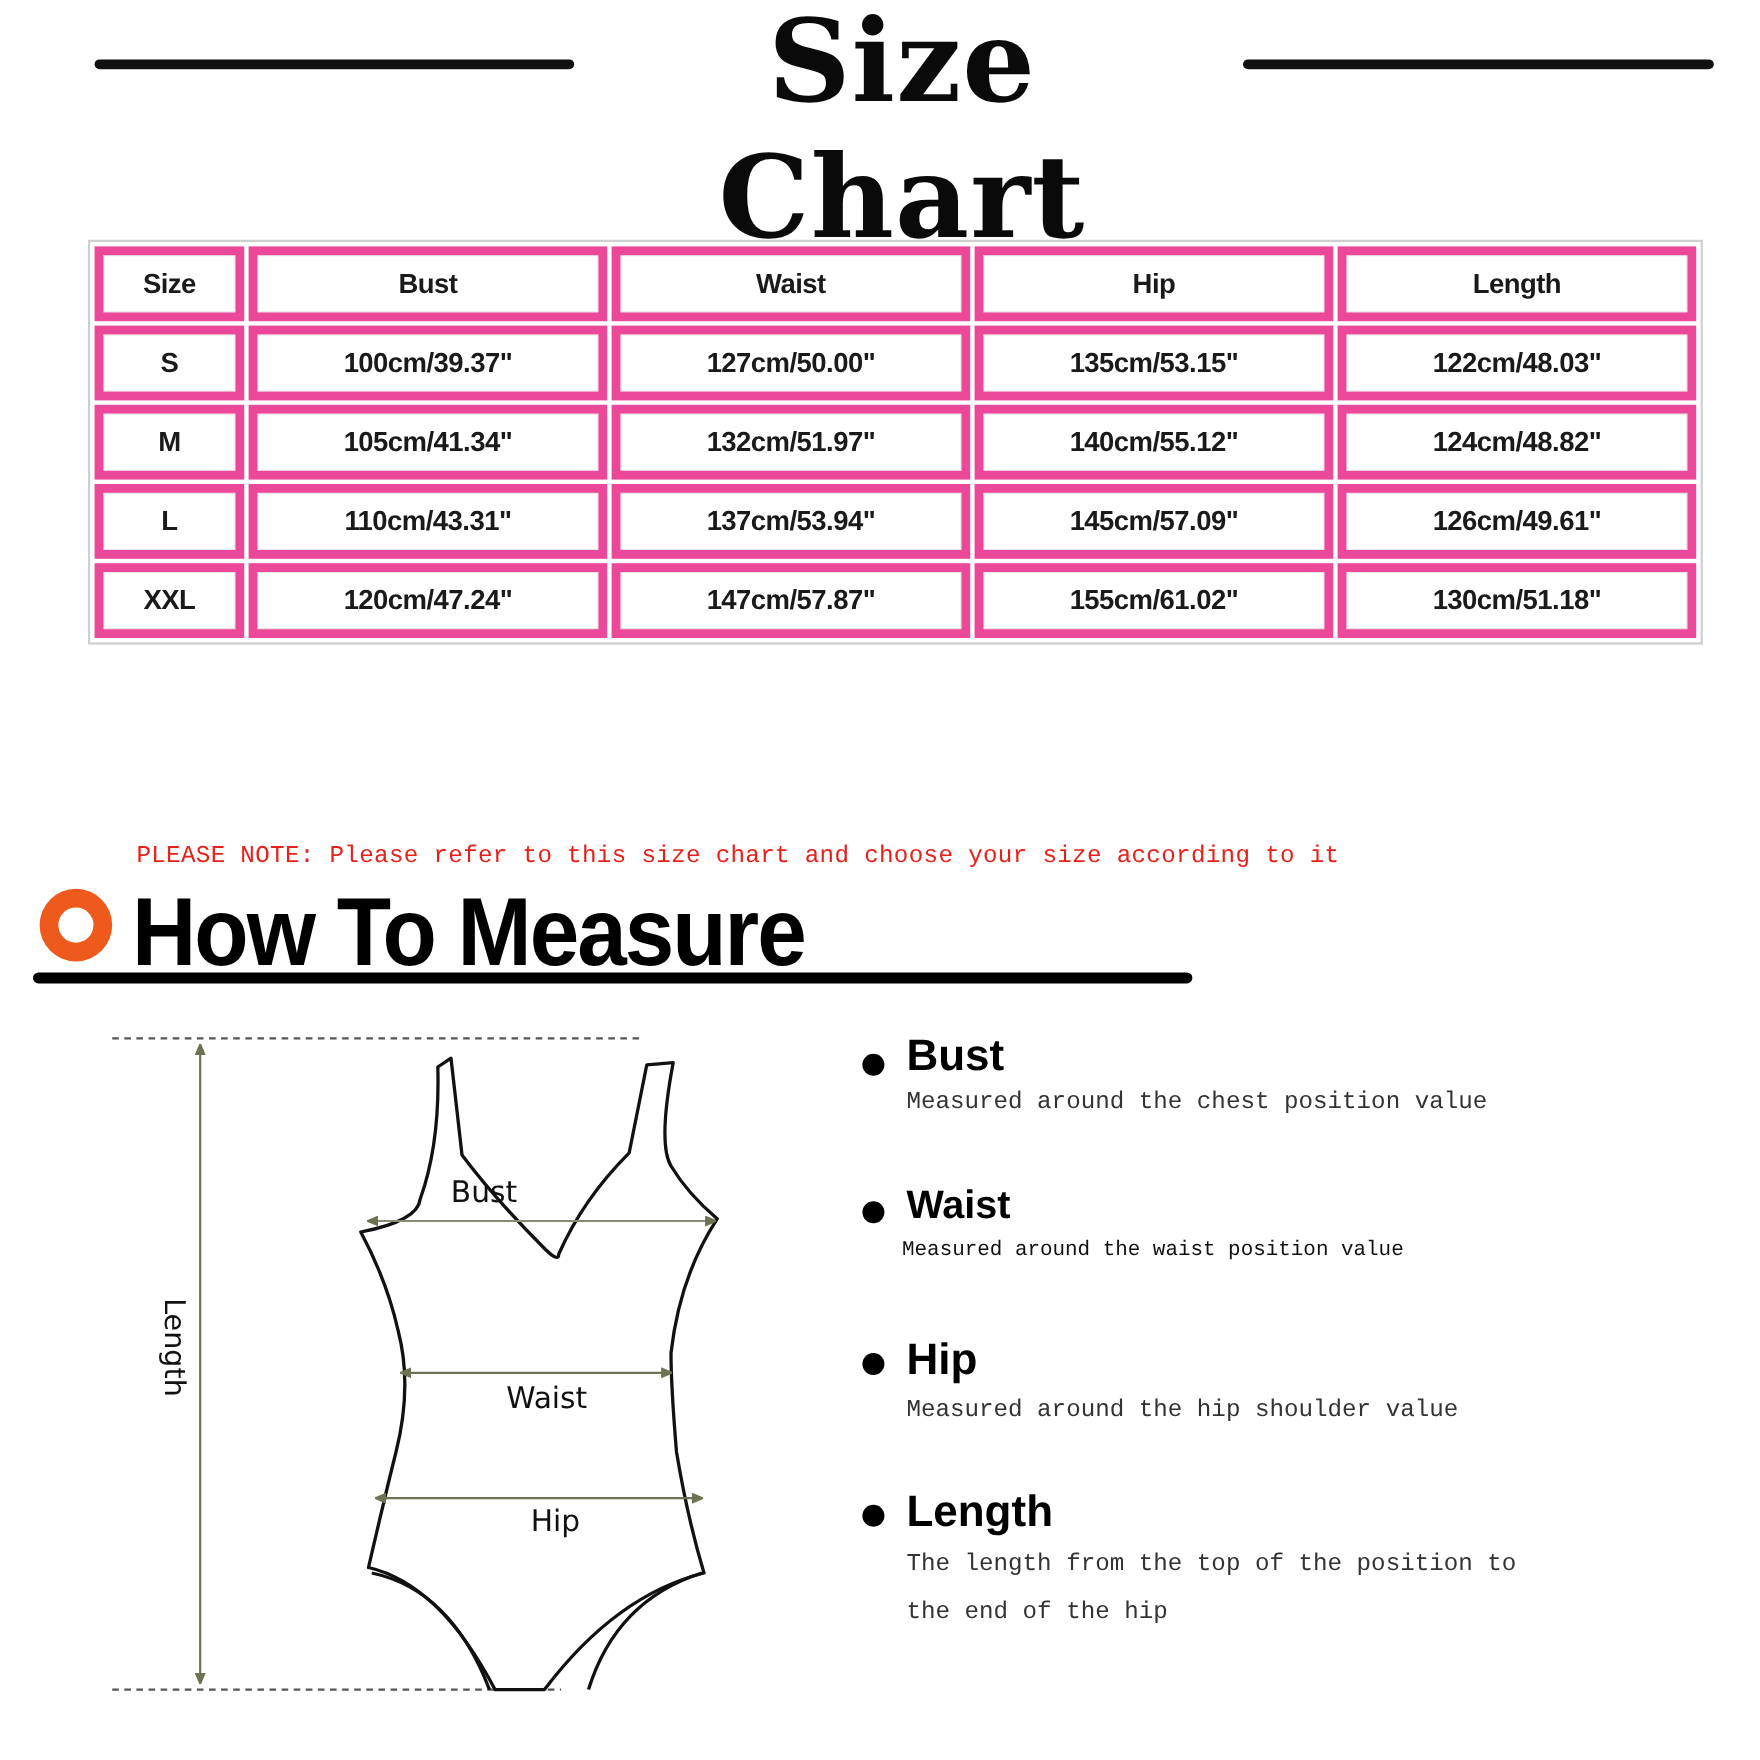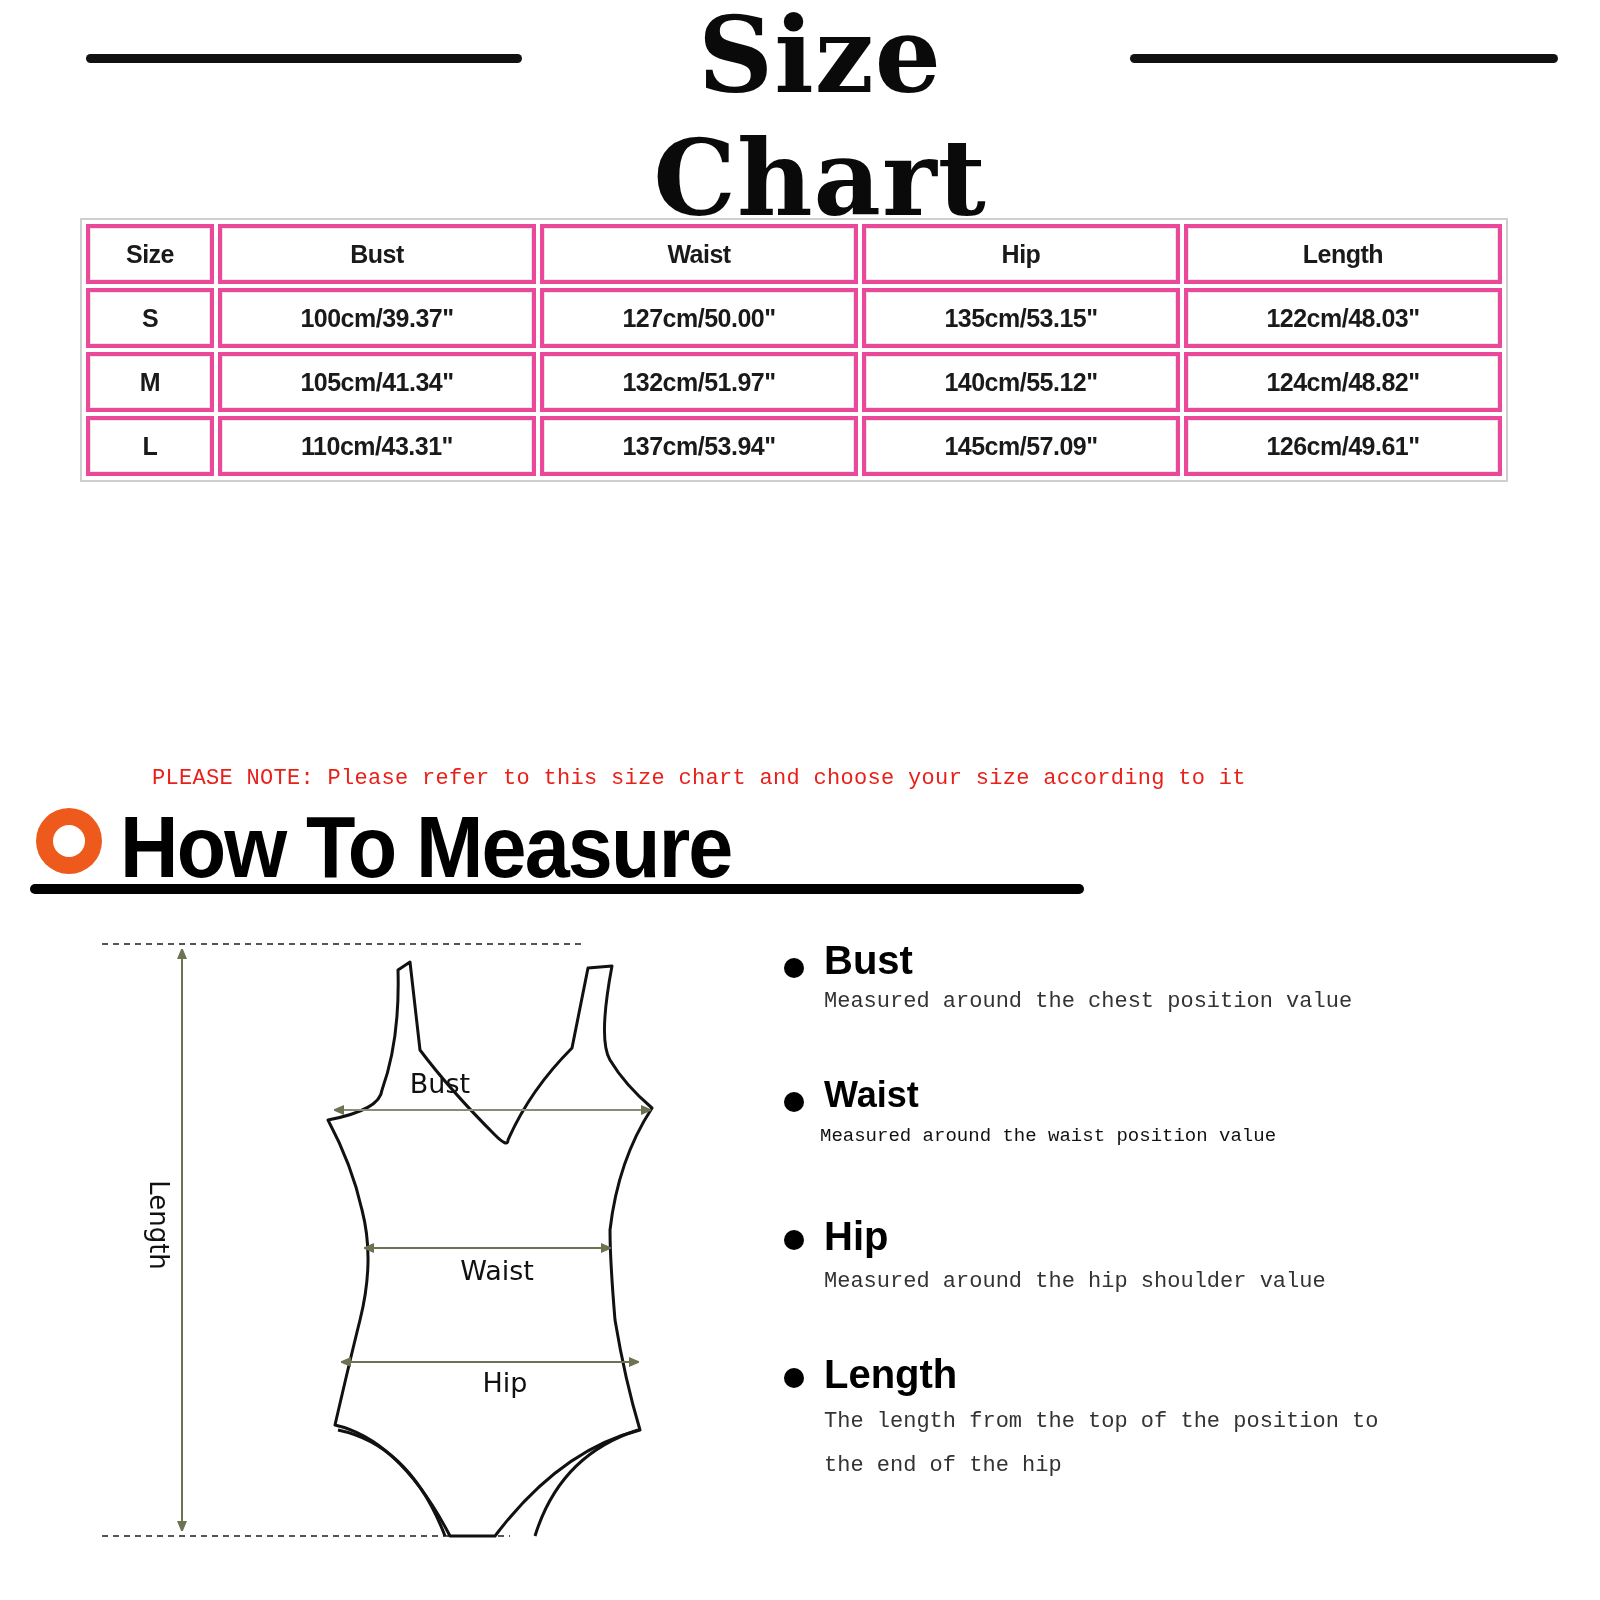--- a/index.html
+++ b/index.html
@@ -7,27 +7,27 @@
 
   
   .title-wrap { position: absolute; top: 0; left: 0; width: 1476px; height: 130px; }
   .title-line { position: absolute; top: 54px; height: 9px; background: #111; border-radius: 5px; }
   .title-line.left { left: 86px; width: 436px; }
   .title-line.right { left: 1130px; width: 428px; }
   .title-text { position: absolute; top: -6px; left: 540px; width: 560px; text-align: center; font-family: "DejaVu Serif", serif; font-size: 104px; font-weight: bold; letter-spacing: 1px; color: #0a0a0a; }
 
   
   .size-table { position: absolute; top: 220px; left: 82px; border-collapse: separate; border-spacing: 4px; background: #ffffff; outline: 2px solid #cfcfcf; }
-  .size-table td, .size-table th { border: 4px solid #ec4899; box-shadow: inset 0 0 0 1px #e6e6e6; text-align: center; font-family: "Liberation Sans", sans-serif; font-weight: bold; font-size: 25px; color: #1a1a1a; height: 52px; padding: 0; letter-spacing: -0.5px; }
+  .size-table td, .size-table th { border: 8px solid #ec4899; box-shadow: inset 0 0 0 1px #e6e6e6; text-align: center; font-family: "Liberation Sans", sans-serif; font-weight: bold; font-size: 25px; color: #1a1a1a; height: 52px; padding: 0; letter-spacing: -0.5px; }
   .size-table th { font-weight: bold; }
   .col-size { width: 120px; }
   .col-m { width: 310px; }
 
   
-  .note { position: absolute; top: 766px; left: 124px; font-family: "Liberation Mono", monospace; font-size: 22px; color: #e8201a; letter-spacing: 0.3px; margin-left: 28px; }
+  .note { position: absolute; top: 766px; left: 124px; font-family: "Liberation Mono", monospace; font-size: 22px; color: #e8201a; letter-spacing: 0.3px; }
 
   
   .htm-icon { position: absolute; top: 808px; left: 36px; width: 66px; height: 66px; border-radius: 50%; background: #ee5a1c; }
   .htm-icon::after { content: ""; position: absolute; left: 17px; top: 17px; width: 32px; height: 32px; border-radius: 50%; background: #fff; }
   .htm-title { position: absolute; top: 796px; left: 120px; font-family: "Liberation Sans", sans-serif; font-weight: bold; font-size: 88px; letter-spacing: -2px; color: #000; transform: scaleX(0.92); transform-origin: left center; }
   .htm-underline { position: absolute; top: 884px; left: 30px; width: 1054px; height: 10px; background: #000; border-radius: 5px; }
 
   
   .diagram { position: absolute; left: 90px; top: 930px; width: 600px; height: 640px; }
   .diagram svg { width: 600px; height: 640px; }
@@ -72,20 +72,27 @@
       <td>132cm/51.97"</td>
       <td>140cm/55.12"</td>
       <td>124cm/48.82"</td>
     </tr>
     <tr>
       <td>L</td>
       <td>110cm/43.31"</td>
       <td>137cm/53.94"</td>
       <td>145cm/57.09"</td>
       <td>126cm/49.61"</td>
+    </tr>
+    <tr>
+      <td>XXL</td>
+      <td>120cm/47.24"</td>
+      <td>147cm/57.87"</td>
+      <td>155cm/61.02"</td>
+      <td>130cm/51.18"</td>
     </tr>
   </tbody>
 </table>
 
 <div class="note">PLEASE NOTE: Please refer to this size chart and choose your size according to it</div>
 
 <div class="htm-icon"></div>
 <div class="htm-title">How To Measure</div>
 <div class="htm-underline"></div>
 

